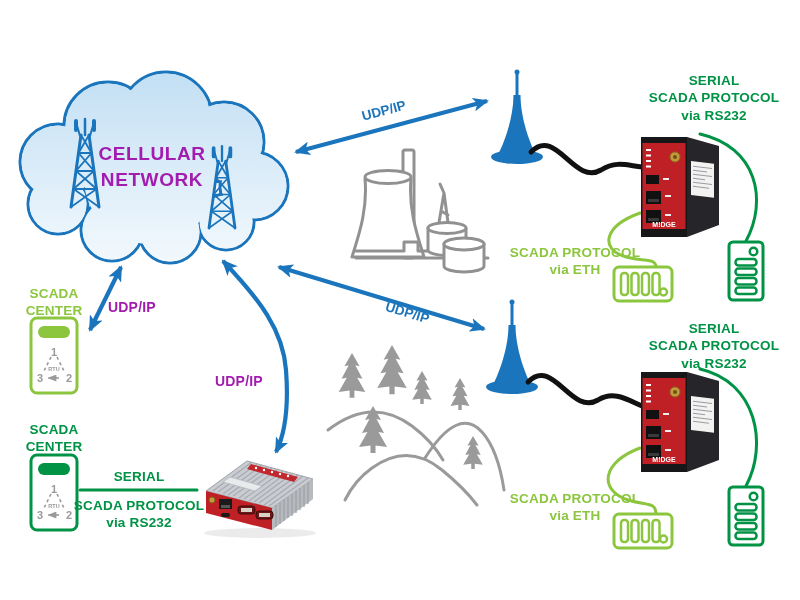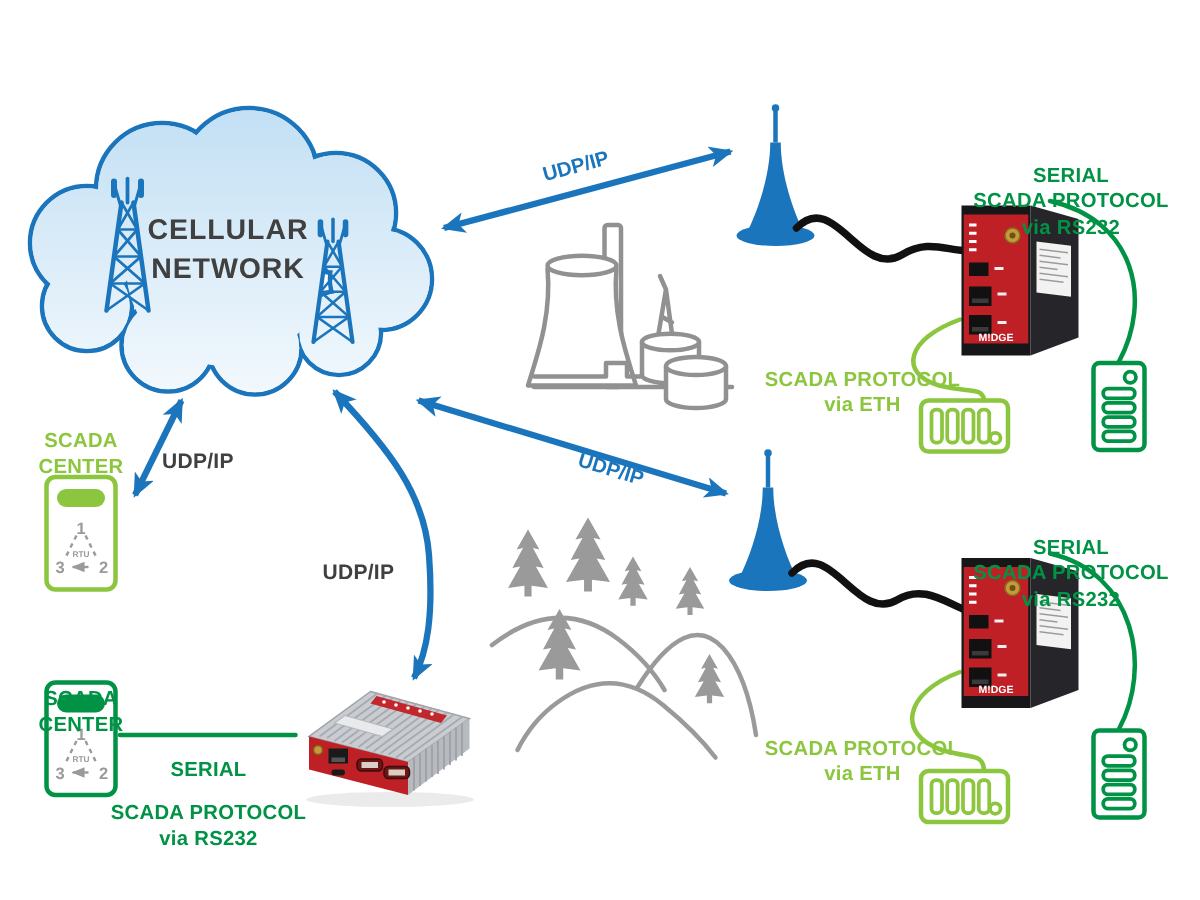--- a/index.html
+++ b/index.html
@@ -1,21 +1,21 @@
 <!DOCTYPE html>
 <html><head>
 <meta charset="utf-8">
 <style>
   html,body{margin:0;padding:0;background:#fff;}
   .canvas{position:relative;width:800px;height:600px;background:#ffffff;overflow:hidden;
           font-family:"Liberation Sans",sans-serif;}
   .canvas svg.scene{position:absolute;left:0;top:0;}
   .lbl{position:absolute;font-weight:bold;white-space:pre-line;line-height:1.28;text-align:center;
        letter-spacing:.2px;}
-  .blue{color:#404040;} .lg{color:#8CC63E;} .dg{color:#009245;margin-top:36px;}
+  .blue{color:#a21caf;} .lg{color:#8CC63E;} .dg{color:#009245;}
   .s13{font-size:13.5px;} .s14{font-size:14px;} .s19{font-size:19px;line-height:1.35;letter-spacing:.6px;}
   .left{text-align:left;}
 </style>
 </head>
 <body>
 
 <div class="canvas">
 
   <svg class="scene" width="800" height="600" viewBox="0 0 800 600">
     <defs>

